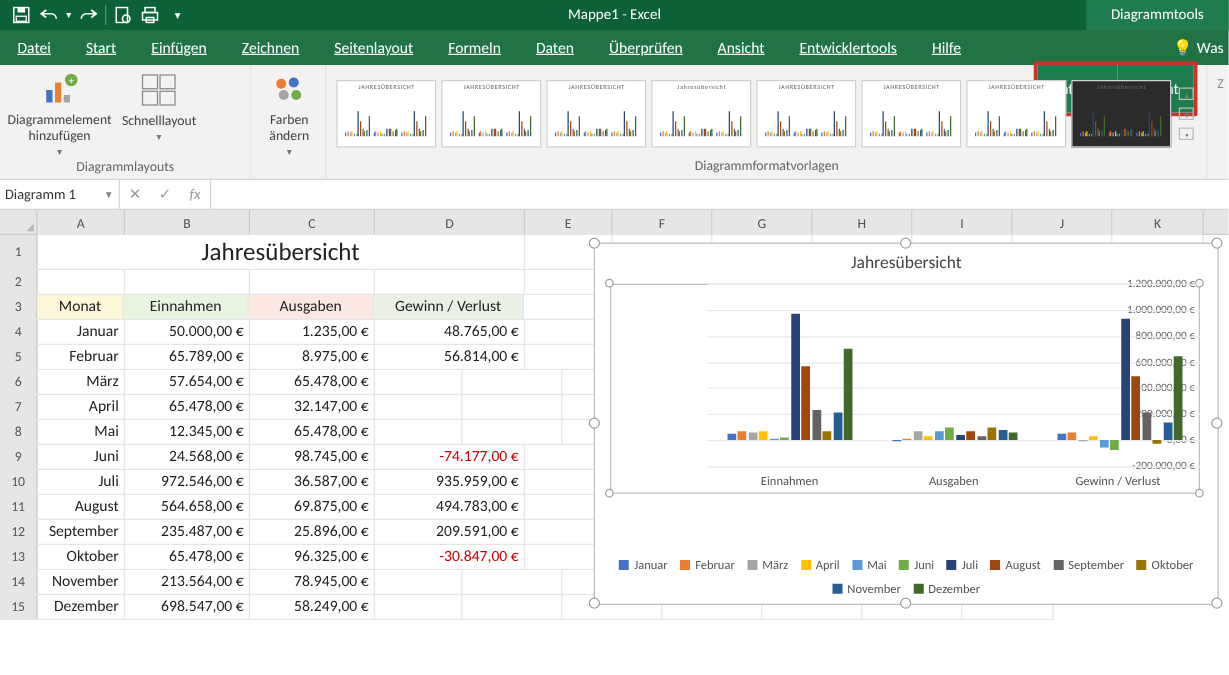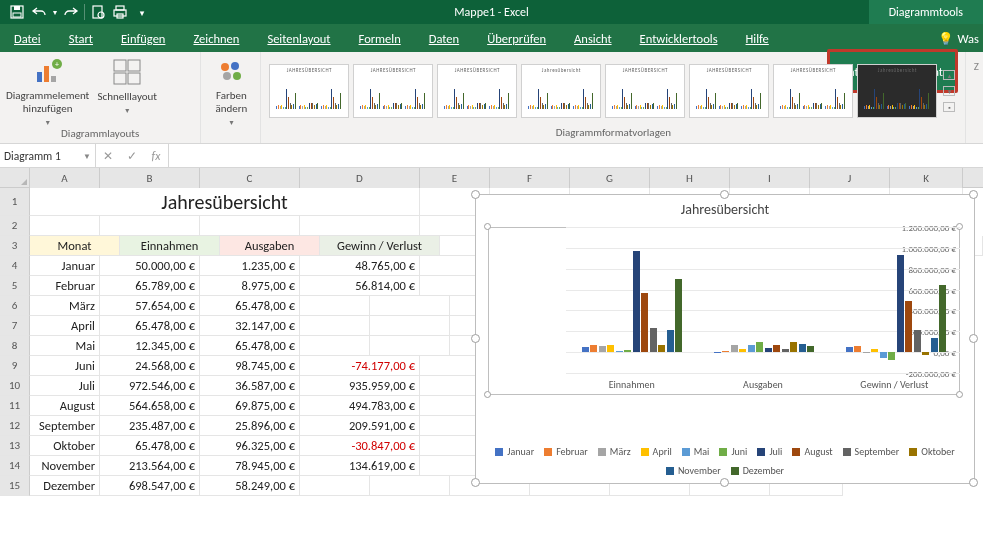--- a/index.html
+++ b/index.html
@@ -642,21 +642,21 @@
           <div class="cell" style="width: 120px;"></div>
           <div class="cell" style="width: 70px;"></div>
           <div class="cell" style="width: 80px;"></div>
           <div class="cell" style="width: 80px;"></div>
           <div class="cell" style="width: 80px;"></div>
           <div class="cell" style="width: 80px;"></div>
           <div class="cell" style="width: 80px;"></div>
           <div class="cell" style="width: 73px;"></div>
         </div>
         <div class="cellrow" style="height: 20px;">
-          <div class="cell hdr-monat" style="width: 90px; background: rgb(255, 247, 217);">Monat</div>
+          <div class="cell hdr-monat" style="width: 69px; background: rgb(255, 247, 217);">Monat</div>
           <div class="cell hdr-einnahmen" style="width: 100px; background: rgb(232, 243, 226);">Einnahmen</div>
           <div class="cell hdr-ausgaben" style="width: 100px; background: rgb(253, 231, 227);">Ausgaben</div>
           <div class="cell hdr-gv" style="width: 120px; background: rgb(234, 240, 230);">Gewinn / Verlust</div>
           <div class="cell" style="width: 70px;"></div>
           <div class="cell" style="width: 80px;"></div>
           <div class="cell" style="width: 80px;"></div>
           <div class="cell" style="width: 80px;"></div>
           <div class="cell" style="width: 80px;"></div>
           <div class="cell" style="width: 80px;"></div>
           <div class="cell" style="width: 73px;"></div>
@@ -785,21 +785,20 @@
           <div class="cell" style="width: 80px;"></div>
           <div class="cell" style="width: 80px;"></div>
           <div class="cell" style="width: 80px;"></div>
           <div class="cell" style="width: 80px;"></div>
           <div class="cell" style="width: 73px;"></div>
         </div>
         <div class="cellrow" style="height: 20px;">
           <div class="cell" style="width: 70px;">November</div>
           <div class="cell" style="width: 100px;">213.564,00 €</div>
           <div class="cell" style="width: 100px;">78.945,00 €</div>
-          <div class="cell" style="width: 120px;">134.619,00 €</div>
           <div class="cell" style="width: 70px;"></div>
           <div class="cell" style="width: 80px;"></div>
           <div class="cell" style="width: 80px;"></div>
           <div class="cell" style="width: 80px;"></div>
           <div class="cell" style="width: 80px;"></div>
           <div class="cell" style="width: 80px;"></div>
           <div class="cell" style="width: 73px;"></div>
         </div>
         <div class="cellrow" style="height: 20px;">
           <div class="cell" style="width: 70px;">Dezember</div>

